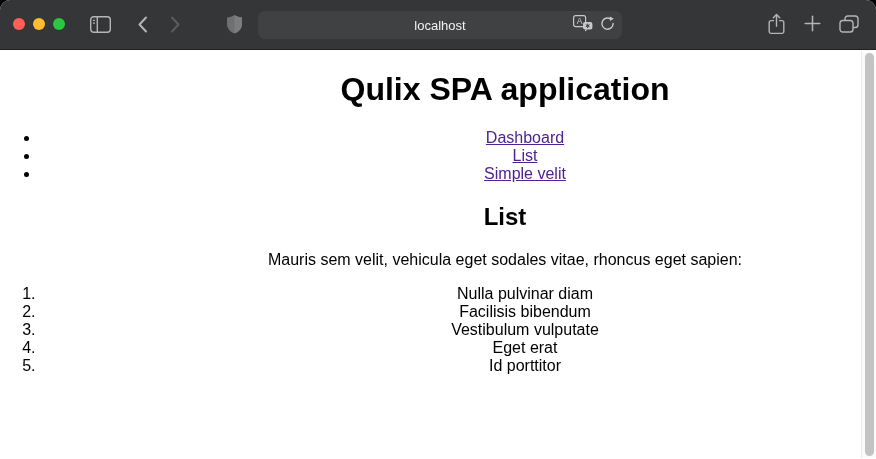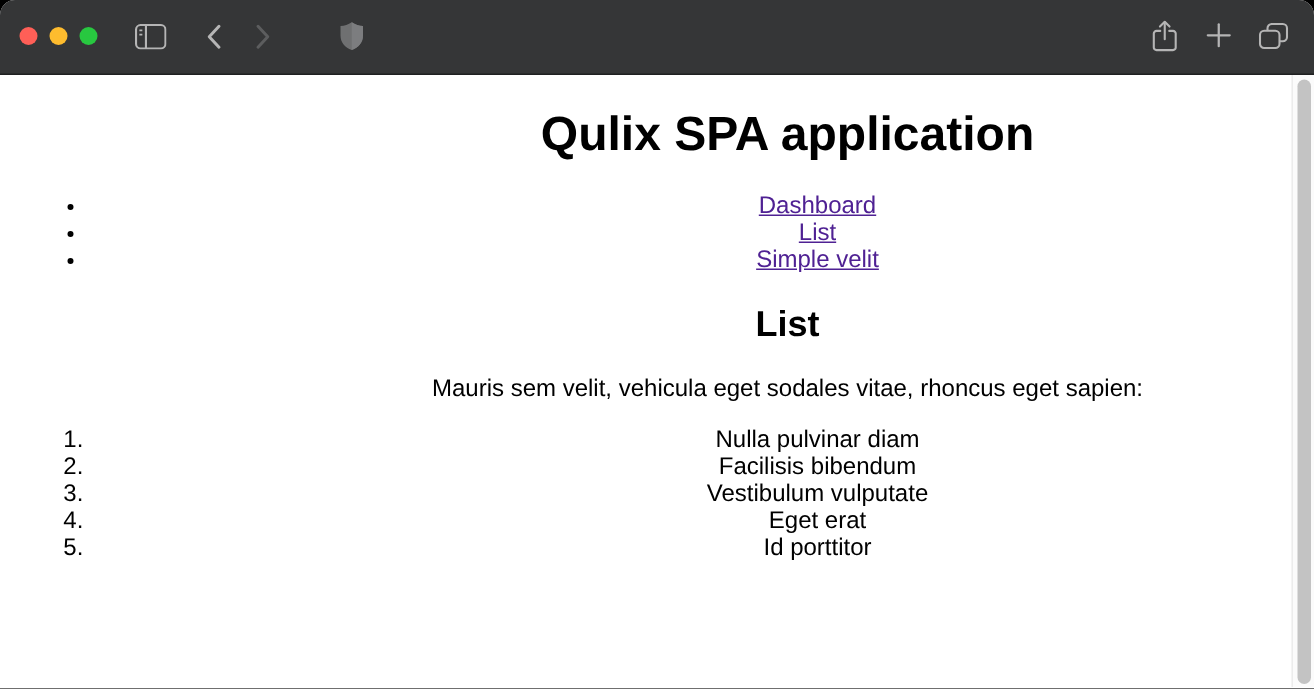--- a/index.html
+++ b/index.html
@@ -45,21 +45,20 @@
   .url-icons {
     position: absolute; right: 7px; top: 0; height: 28px;
     display: flex; align-items: center; gap: 7px;
   }
   
   .content {
     position: relative;
     height: 408px;
     background: #fff;
     overflow: hidden;
-    padding-left: 20px;
   }
   .page-inner {
     width: 1010px;
     text-align: center;
     color: #000;
     font-size: 16px;
   }
   .page-inner h1 { font-size: 32px; font-weight: bold; margin: 21px 0; }
   .page-inner h2 { font-size: 24px; font-weight: bold; margin: 20px 0; }
   .page-inner p  { margin: 16px 0; }
@@ -120,20 +119,40 @@
 
     <div class="tb-icon tb-shield">
       <span>
         <svg width="17" height="21" viewBox="0 0 17 21">
           <path d="M8.5 0.9 C10.8 2.5 13.4 3.2 16 3.4 L16 9.7 C16 14.4 13 17.8 8.5 19.4 C4 17.8 1 14.4 1 9.7 L1 3.4 C3.6 3.2 6.2 2.5 8.5 0.9 Z" fill="#6f7071"></path>
           <path d="M8.5 0.9 C10.8 2.5 13.4 3.2 16 3.4 L16 9.7 C16 14.4 13 17.8 8.5 19.4 Z" fill="#7c7d7f"></path>
         </svg>
       </span>
     </div>
 
+    <div class="url-field">
+      <span class="url-text">localhost</span>
+      <span class="url-icons">
+        <span>
+          <svg width="20" height="17" viewBox="0 0 20 17">
+            <rect x="0.6" y="0.6" width="12" height="11" rx="2" fill="none" stroke="#c9c9c9" stroke-width="1.2"></rect>
+            <text x="6.6" y="9.3" font-size="8.5" fill="#c9c9c9" text-anchor="middle">A</text>
+            <rect x="10" y="7" width="9.4" height="7.6" rx="2" fill="#c9c9c9"></rect>
+            <path d="M12 14.4 L12 16.6 L14.6 14.4 Z" fill="#c9c9c9"></path>
+            <path d="M14.7 8.6 L14.7 13 M12.8 9.7 L16.6 11.9 M16.6 9.7 L12.8 11.9" stroke="#3f4142" stroke-width="1"></path>
+          </svg>
+        </span>
+        <span>
+          <svg width="15" height="15" viewBox="0 0 15 15">
+            <path d="M13.1 7.5 A5.6 5.6 0 1 1 10.6 2.9" fill="none" stroke="#c9c9c9" stroke-width="1.4" stroke-linecap="round"></path>
+            <path d="M9.9 0.6 L9.9 5 L13.8 2.8 Z" fill="#c9c9c9"></path>
+          </svg>
+        </span>
+      </span>
+    </div>
 
     <div class="tb-icon tb-share">
       <span>
         <svg width="17" height="22" viewBox="0 0 17 22">
           <path d="M5.5 7.6 H3 A1.8 1.8 0 0 0 1.2 9.4 V18.6 A1.8 1.8 0 0 0 3 20.4 H14 A1.8 1.8 0 0 0 15.8 18.6 V9.4 A1.8 1.8 0 0 0 14 7.6 H11.5" fill="none" stroke="#b5b5b5" stroke-width="1.4" stroke-linecap="round"></path>
           <line x1="8.5" y1="13.2" x2="8.5" y2="1.9" stroke="#b5b5b5" stroke-width="1.4" stroke-linecap="round"></line>
           <path d="M5.3 4.7 L8.5 1.5 L11.7 4.7" fill="none" stroke="#b5b5b5" stroke-width="1.4" stroke-linecap="round" stroke-linejoin="round"></path>
         </svg>
       </span>
     </div>

